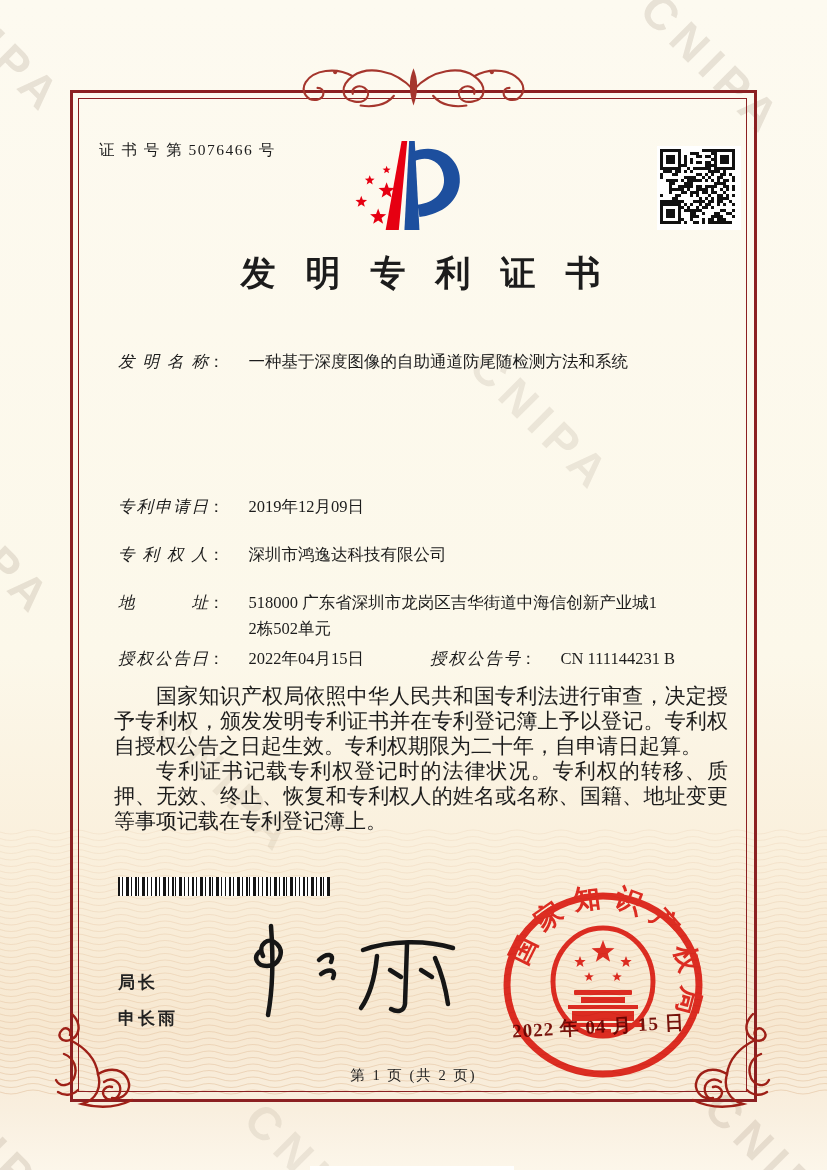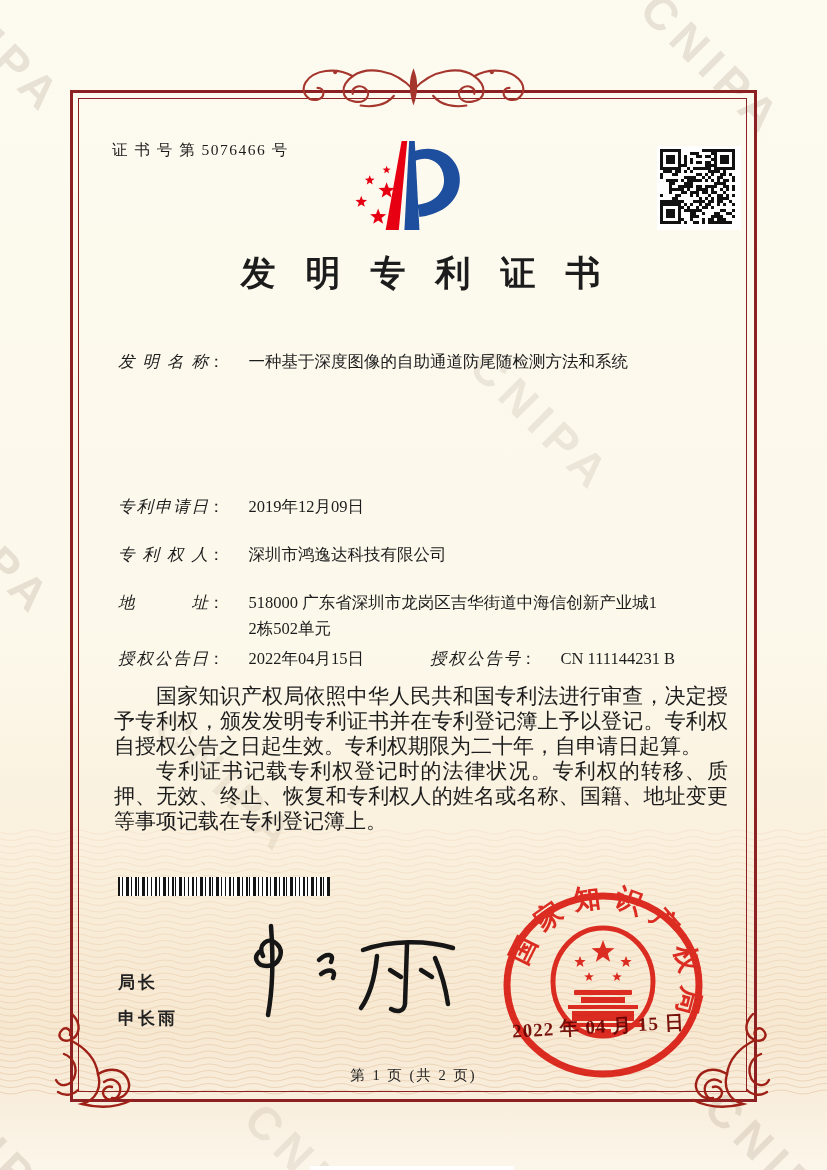--- a/index.html
+++ b/index.html
@@ -11,21 +11,21 @@
   .wm {
     position:absolute; font-family:"Liberation Sans","DejaVu Sans",sans-serif;
     font-weight:bold; font-size:46px; letter-spacing:8px; white-space:nowrap;
     color:rgba(148,132,112,0.20); transform:rotate(45deg); transform-origin:left top;
     pointer-events:none;
   }
   .frame-outer { position:absolute; left:70px; top:90px; width:681px; height:1006px; border:3px solid #8c2022; }
   .frame-inner { position:absolute; left:78px; top:98px; width:667px; height:992px; border:1px solid #8c2022; }
   .waves { position:absolute; left:0; top:828px; pointer-events:none; }
   .orn { position:absolute; pointer-events:none; }
-  .cert-no { position:absolute; left:112px; top:140px; font-size:15.5px; letter-spacing:1.5px; }
+  .cert-no { position:absolute; left:99px; top:140px; font-size:15.5px; letter-spacing:1.5px; }
   .logo { position:absolute; left:350px; top:132px; }
   .qr-box { position:absolute; left:657px; top:146px; width:84px; height:84px; background:#ffffff; }
   .qr-box svg { position:absolute; left:3px; top:3px; }
   .title { position:absolute; left:0; right:0; top:250px; text-align:center; font-size:35px; font-weight:bold; letter-spacing:30px; padding-left:44px; }
   .row { position:absolute; left:118px; font-size:16.5px; line-height:26px; }
   .flabel { display:inline-block; width:90px; text-align:justify; text-align-last:justify; vertical-align:top;font-style:italic; }
   .colon { display:inline-block; vertical-align:top; }
   .fvalue { display:inline-block; margin-left:24px; max-width:505px; vertical-align:top; }
   .pair2 { position:absolute; left:312px; top:0; white-space:nowrap; }
   .paras { position:absolute; left:114px; top:684px; width:614px; font-size:21px; line-height:25px; text-align:justify; }

